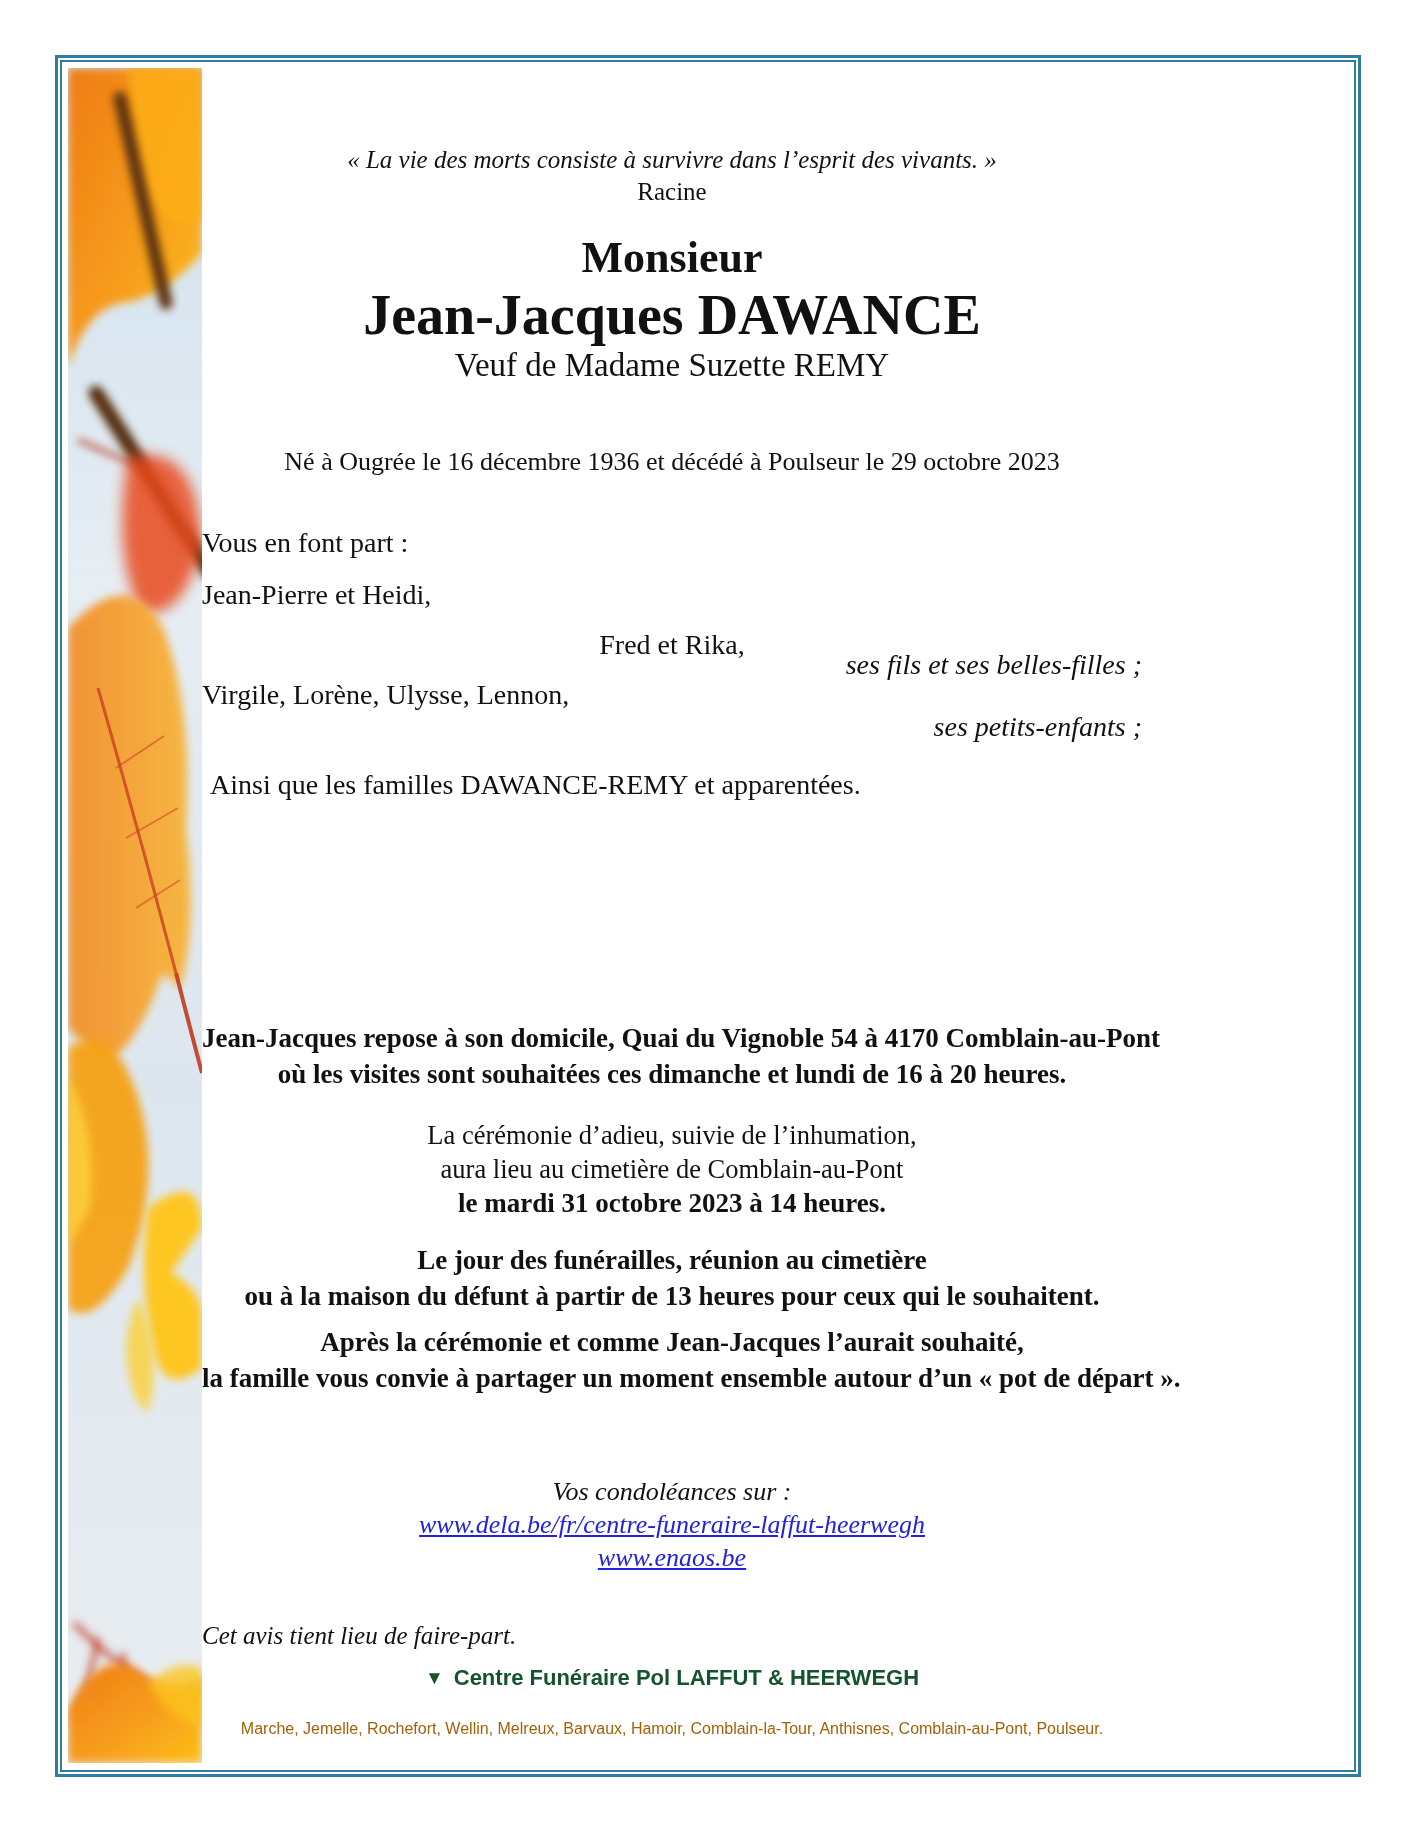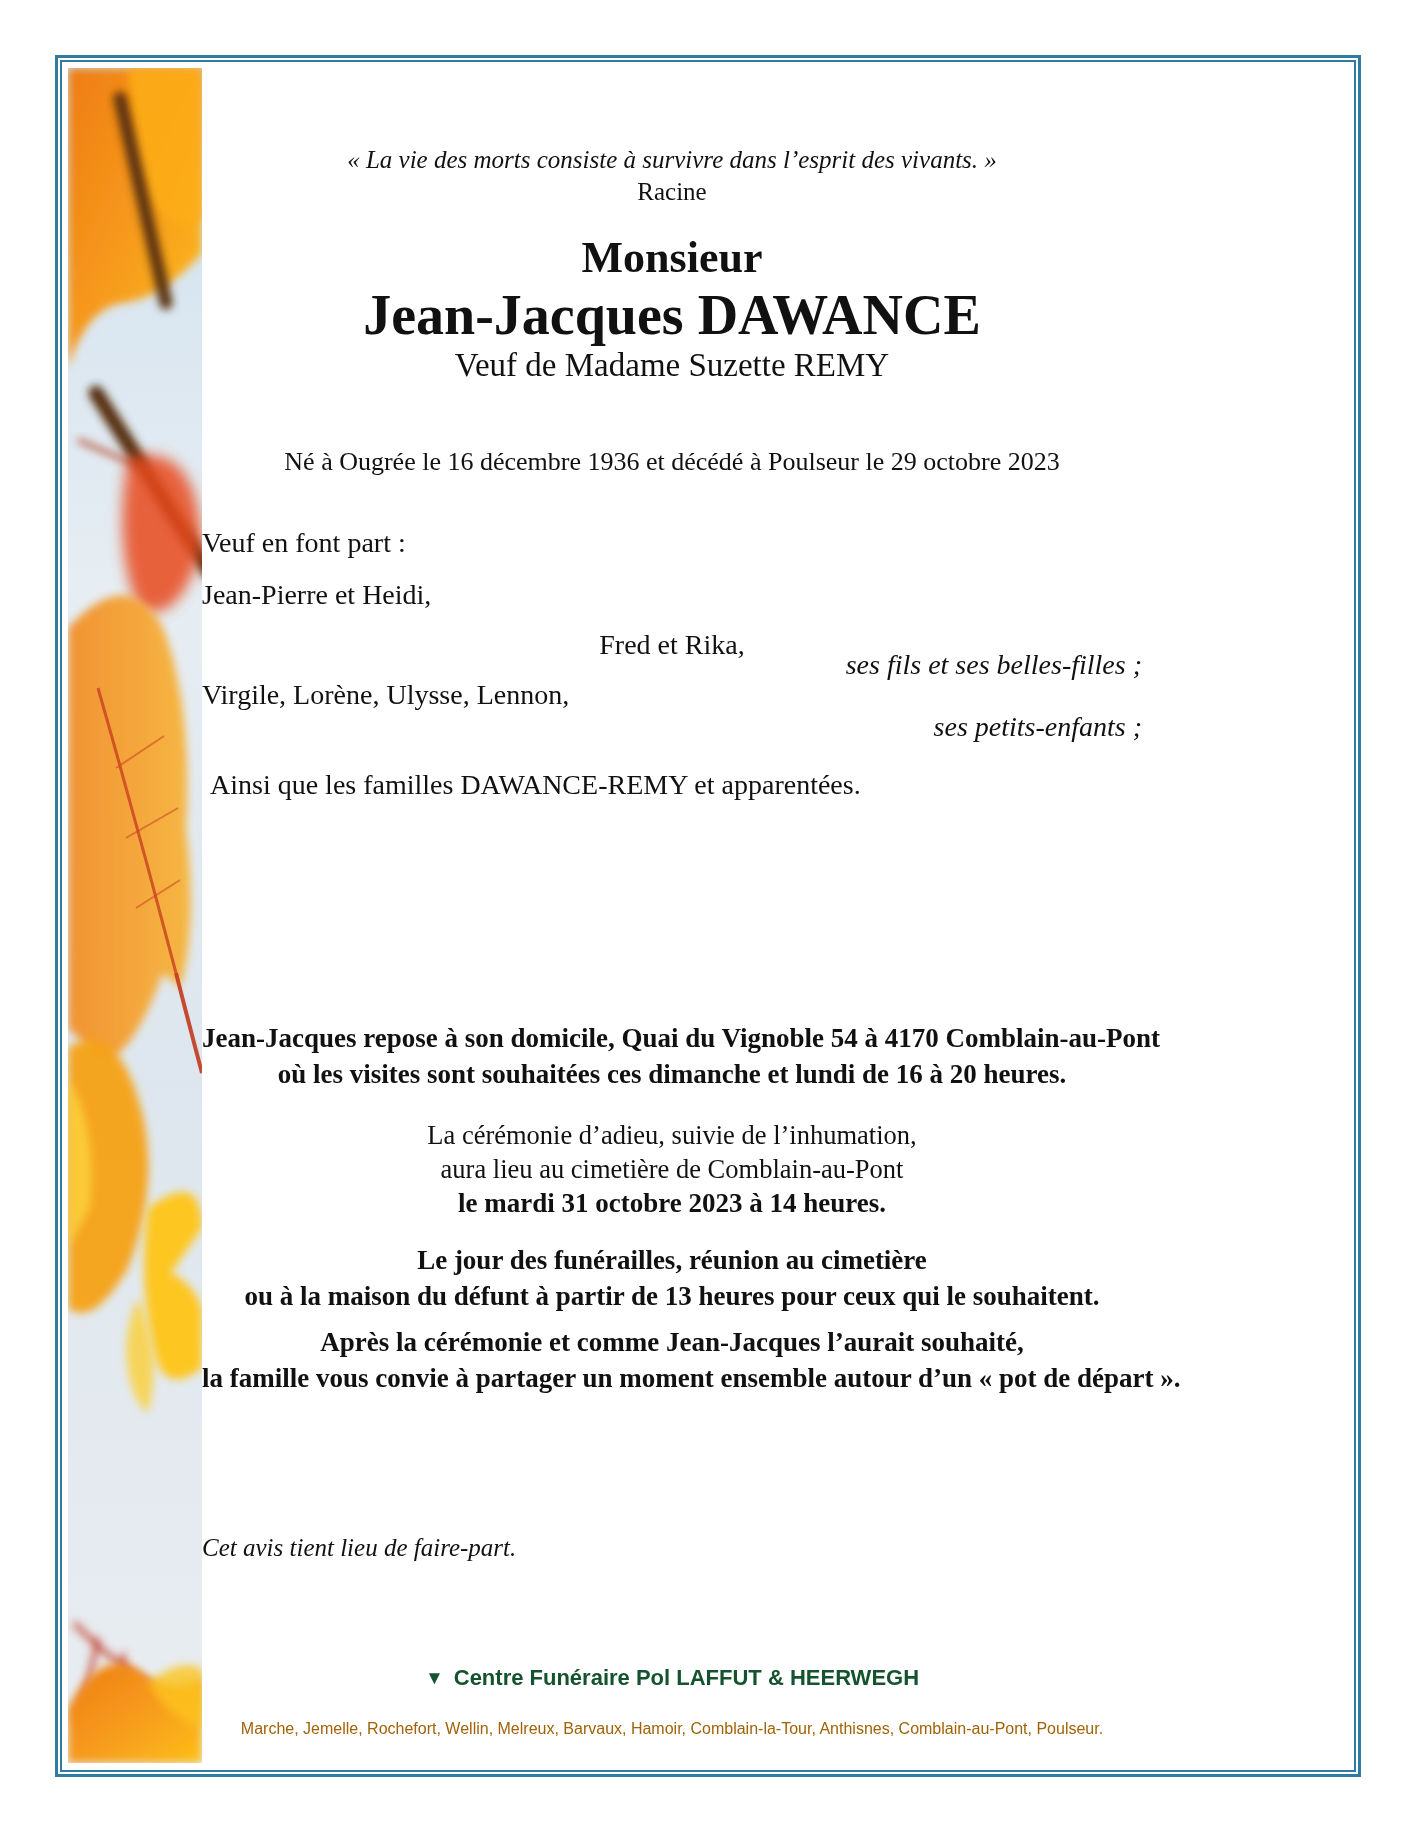--- a/index.html
+++ b/index.html
@@ -115,21 +115,21 @@
   </div>
 
   <div class="blk center" style="top:172px;">
     <div class="t-monsieur">Monsieur</div>
     <div class="t-name">Jean-Jacques DAWANCE</div>
     <div class="t-sub">Veuf de Madame Suzette REMY</div>
   </div>
 
   <div class="blk center dates" style="top:388px;">Né à Ougrée le 16 décembre 1936 et décédé à Poulseur le 29 octobre 2023</div>
 
-  <div class="blk left body-line" style="top:468px;">Veuf en font part :</div>
+  <div class="blk left body-line" style="top:468px;">Vous en font part :</div>
   <div class="blk left body-line" style="top:520px;">Jean-Pierre et Heidi,</div>
   <div class="blk left body-line" style="top:570px;text-align:center;">Fred et Rika,</div>
   <div class="blk right fam-label" style="top:590px;">ses fils et ses belles-filles ;</div>
   <div class="blk left body-line" style="top:620px;">Virgile, Lorène, Ulysse, Lennon,</div>
   <div class="blk right fam-label" style="top:652px;">ses petits-enfants ;</div>
   <div class="blk left body-line" style="top:710px;margin-left:8px;">Ainsi que les familles DAWANCE-REMY et apparentées.</div>
 
   <div class="blk center" style="top:962px;">
     <div class="bold-line">Jean-Jacques repose à son domicile, Quai du Vignoble 54 à 4170 Comblain-au-Pont</div>
     <div class="bold-line">où les visites sont souhaitées ces dimanche et lundi de 16 à 20 heures.</div>
@@ -144,21 +144,30 @@
   <div class="blk center" style="top:1184px;">
     <div class="bold-line">Le jour des funérailles, réunion au cimetière</div>
     <div class="bold-line">ou à la maison du défunt à partir de 13 heures pour ceux qui le souhaitent.</div>
   </div>
 
   <div class="blk center" style="top:1266px;">
     <div class="bold-line">Après la cérémonie et comme Jean-Jacques l’aurait souhaité,</div>
     <div class="bold-line">la famille vous convie à partager un moment ensemble autour d’un « pot de départ ».</div>
   </div>
 
+  <div class="blk center" style="top:1417px;">
+    <div class="cond-label">Vos condoléances sur :</div>
+    <div class="cond-link">
+      <a href="#">www.dela.be/fr/centre-funeraire-laffut-heerwegh</a>
+    </div>
+    <div class="cond-link">
+      <a href="#">www.enaos.be</a>
+    </div>
+  </div>
 
-  <div class="blk left notice" style="top:1474px;">Cet avis tient lieu de faire-part.</div>
+  <div class="blk left notice" style="top:1562px;">Cet avis tient lieu de faire-part.</div>
 
   <div class="blk center fh-name" style="top:1606px;">
     <span class="tri">▼</span><span>Centre Funéraire Pol LAFFUT &amp; HEERWEGH</span>
   </div>
   <div class="blk center fh-cities" style="top:1660px;">Marche, Jemelle, Rochefort, Wellin, Melreux, Barvaux, Hamoir, Comblain-la-Tour, Anthisnes, Comblain-au-Pont, Poulseur.</div>
 
 </div>
 
 </body></html>

